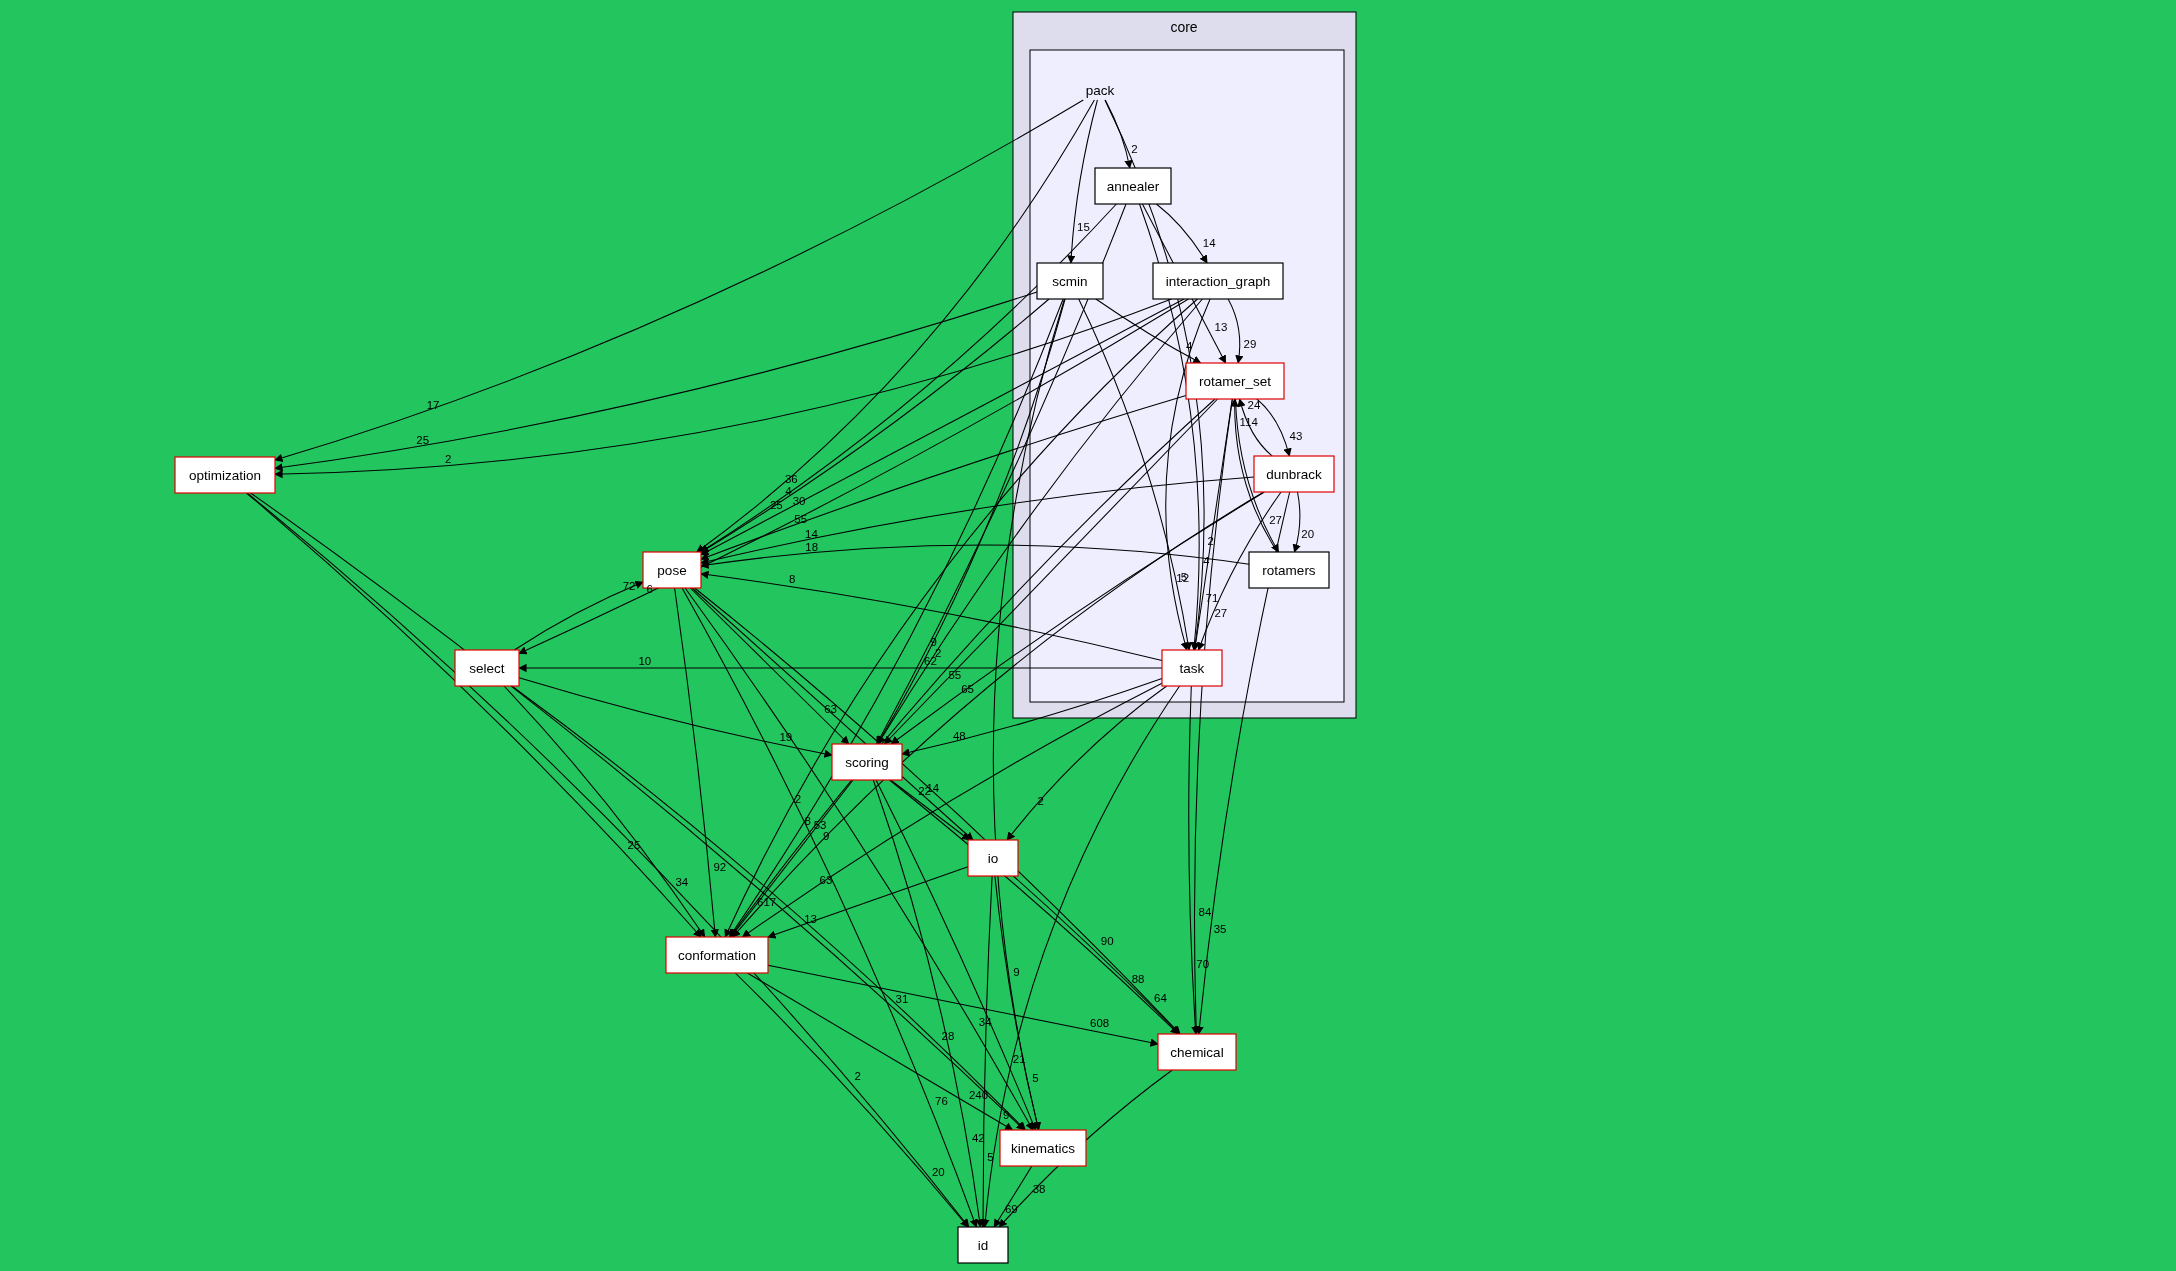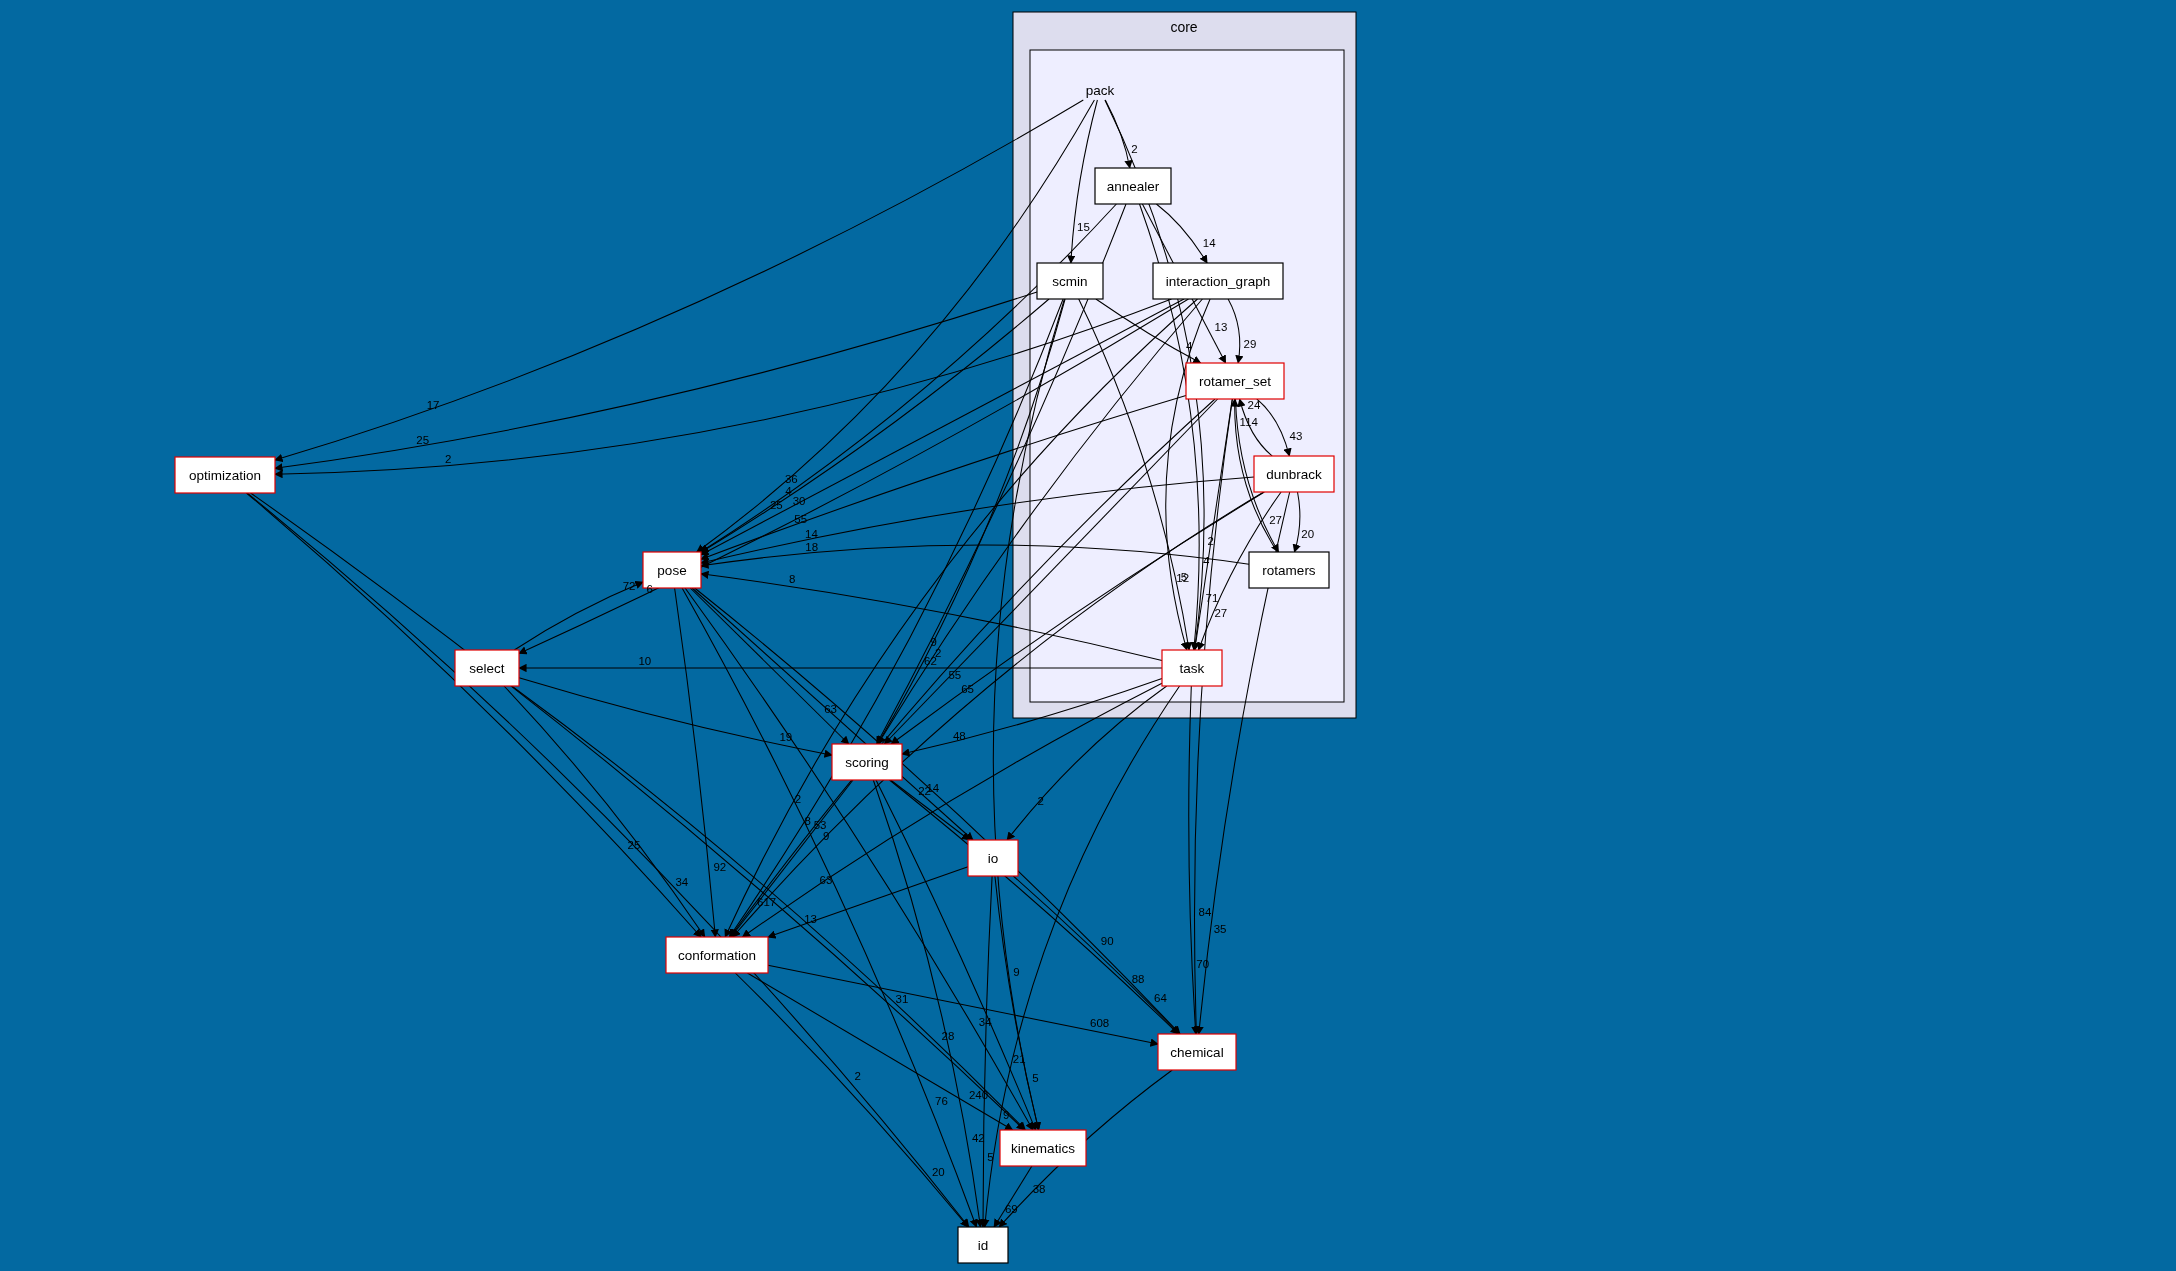--- a/index.html
+++ b/index.html
@@ -1,16 +1,16 @@
 <!DOCTYPE html>
 <html><head>
 <meta charset="utf-8">
 <style>
   html,body{margin:0;padding:0;background:#ffffff;}
-  .canvas{position:relative;width:2176px;height:1271px;background:#0369a1;overflow:hidden;}
+  .canvas{position:relative;width:2176px;height:1271px;background:#22c55e;overflow:hidden;}
   svg{position:absolute;left:0;top:0;}
   .cluster-outer{fill:#ddddee;stroke:#000000;stroke-width:1;}
   .cluster-inner{fill:#eeeeff;stroke:#000000;stroke-width:1;}
   .cluster-label{font-family:"Liberation Sans",sans-serif;font-size:14px;fill:#000;text-anchor:middle;}
   .node-rect{fill:#ffffff;stroke-width:1.2;}
   .node-label{font-family:"Liberation Sans",sans-serif;font-size:13.5px;fill:#000;text-anchor:middle;}
   .edge-path{fill:none;stroke:#000000;stroke-width:1.05;}
   .edge-label{font-family:"Liberation Sans",sans-serif;font-size:11.5px;fill:#000;}
 </style>
 </head>

